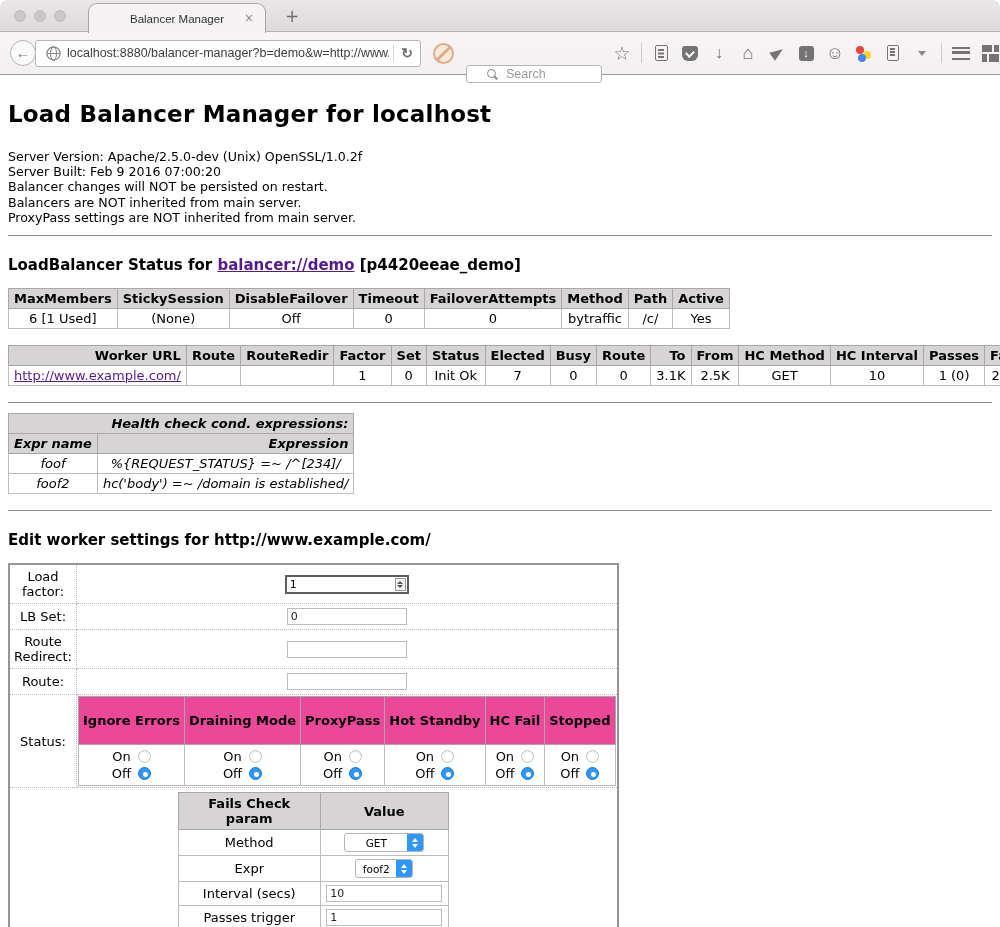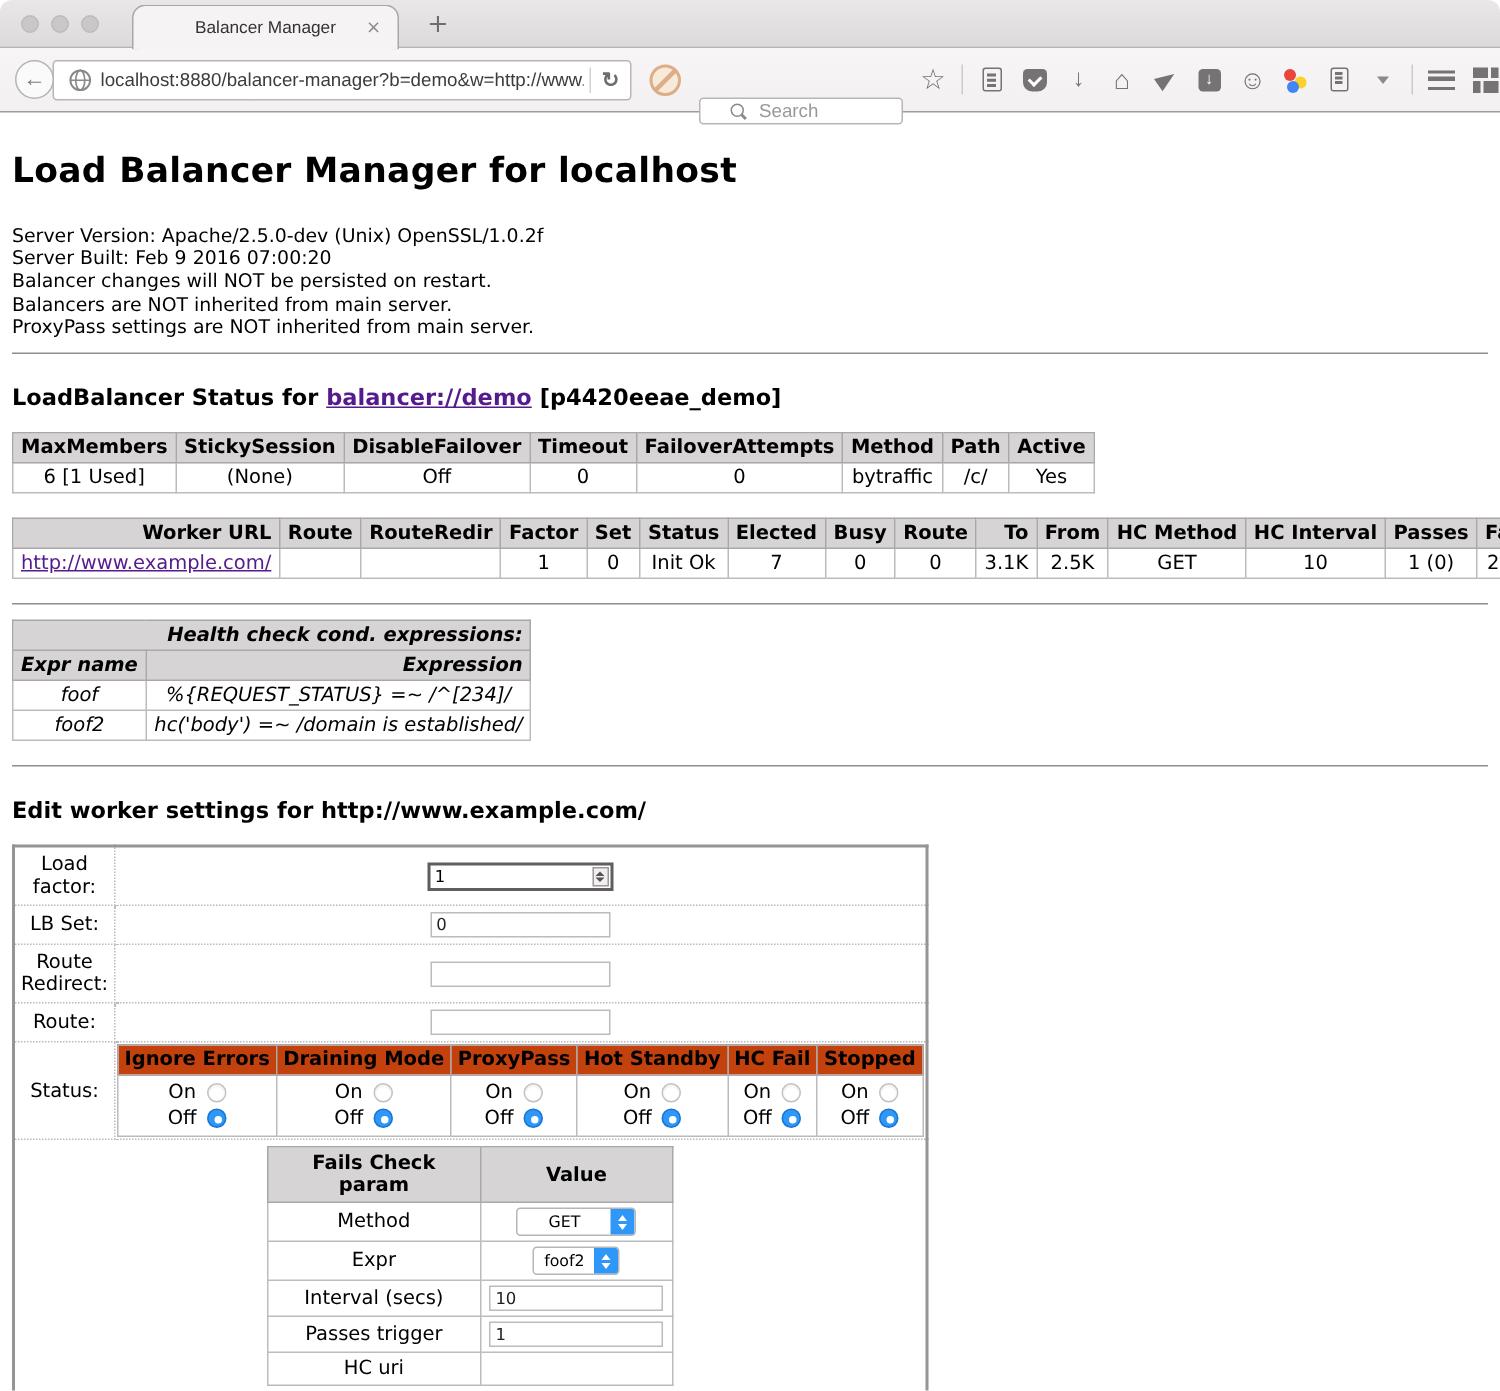--- a/index.html
+++ b/index.html
@@ -87,21 +87,21 @@
   td.fvalue { text-align:center; }
   input.txt { width:120px; height:17px; border:1px solid #bdbbbb; font-size:11px; padding:1px 3px; font-family:"DejaVu Sans",sans-serif; color:#222; }
   .numwrap { display:inline-flex; align-items:center; border:2px solid #5f5d5d; background:#fff; width:124px; height:19px; padding:0 1px 0 3px; }
   .numwrap span.numval { flex:1; font-size:11px; text-align:left; }
   .spinner { width:11px; height:13px; border:1px solid #9b9999; background:#f1efef; display:flex; flex-direction:column; align-items:center; justify-content:center; gap:1px; }
   .spinner i { width:0; height:0; border-left:3px solid transparent; border-right:3px solid transparent; }
   .spinner i.up { border-bottom:3px solid #555; }
   .spinner i.dn { border-top:3px solid #555; }
 
   table.statustable { border-collapse:collapse; width:100%; font-size:13px; border:1px solid #9c9a9a; }
-  table.statustable th { background:#c2410c; border:1px solid #a9a7a7; padding:2px 4px; white-space:nowrap; }
+  table.statustable th { background:#ec4899; border:1px solid #a9a7a7; padding:16px 4px; white-space:nowrap; }
   table.statustable td { border:1px solid #bdbbbb; padding:3px 4px; text-align:center; }
   .radio-line { display:flex; align-items:center; justify-content:center; gap:7px; line-height:17px; }
   .radio { width:13px; height:13px; border-radius:50%; flex:0 0 auto; }
   .radio.off { background:#fff; border:1px solid #c3c1c1; box-shadow:inset 0 1px 2px rgba(0,0,0,0.08); }
   .radio.on { background:#2f97f8; border:1px solid #1576d8; position:relative; }
   .radio.on::after { content:""; position:absolute; left:4px; top:4px; width:5px; height:5px; background:#fff; border-radius:50%; }
 
   table.hctable { border-collapse:collapse; font-size:13px; border:1px solid #9c9a9a; margin:2px auto; }
   table.hctable th { background:#d6d4d4; border:1px solid #a9a7a7; padding:3px 6px; }
   table.hctable td { border:1px solid #bdbbbb; padding:3px 5px; text-align:center; }

